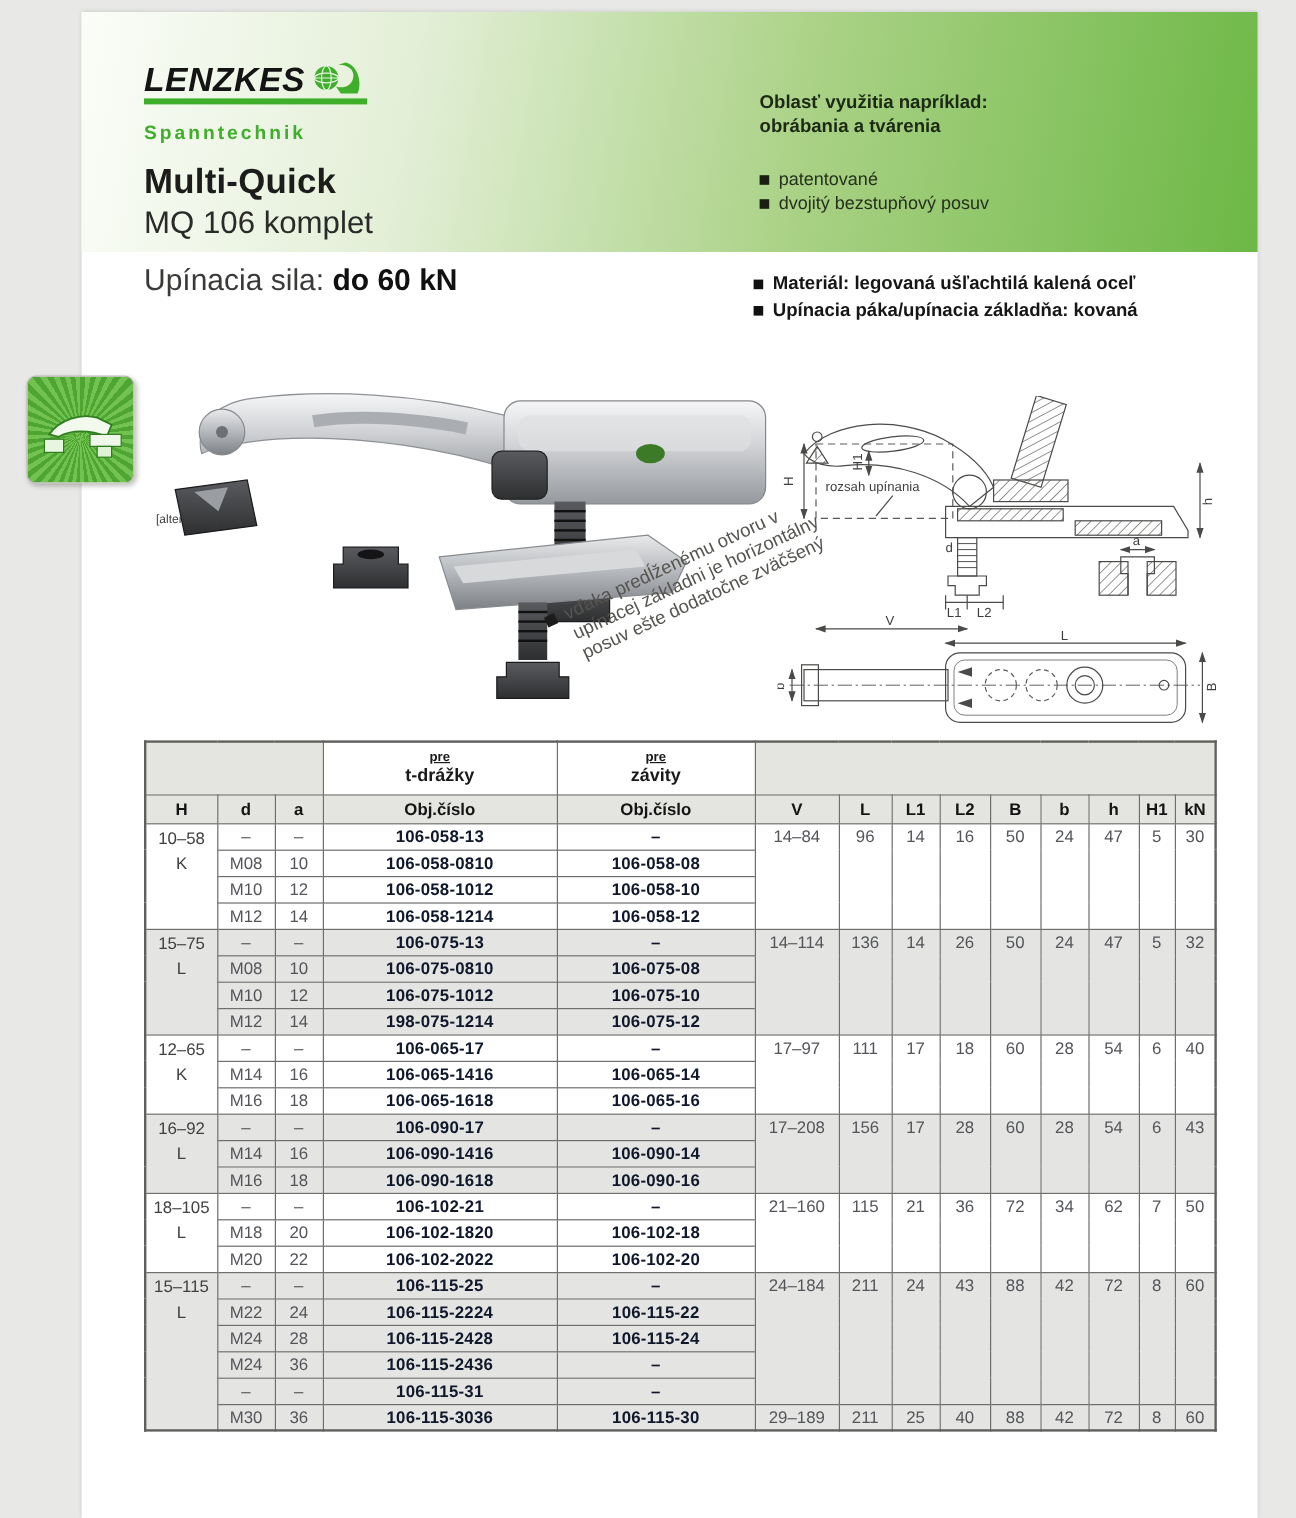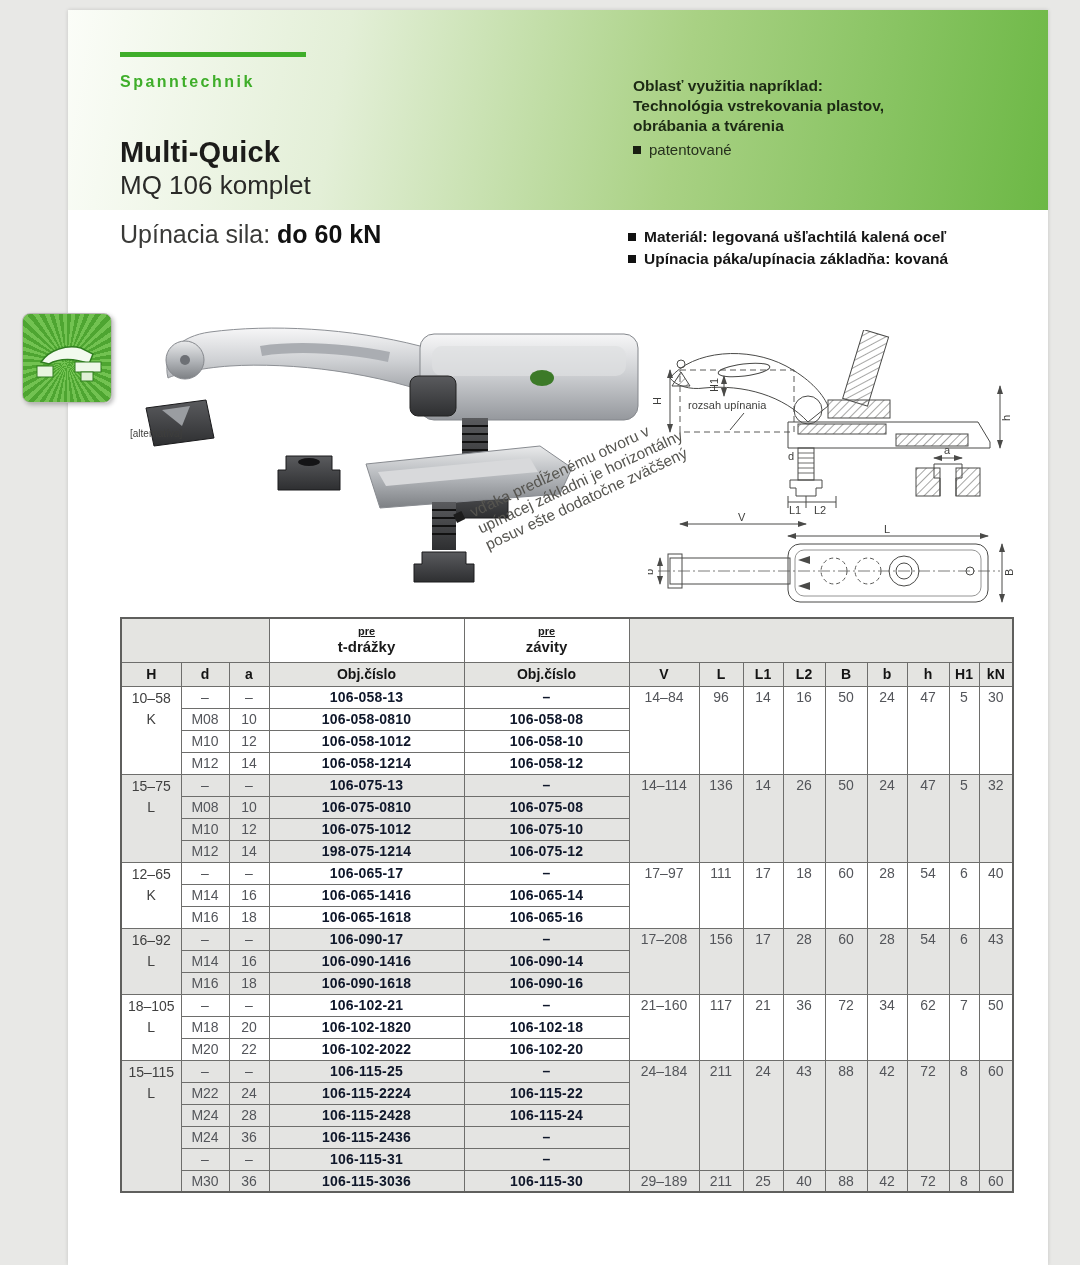--- a/index.html
+++ b/index.html
@@ -80,36 +80,51 @@
   
   .tline { stroke:#4a4a48; stroke-width:1; fill:none; }
 </style>
 </head>
 <body>
 
 <div class="abs page-bg"></div>
 <div class="abs header-band"></div>
 
 <div class="abs logo">
+  <div class="logo-top">
+    <span class="logo-name">LENZKES</span>
+    <svg width="42" height="30" viewBox="0 0 42 30">
+      <circle cx="14" cy="15" r="10" fill="#3fae2a"></circle>
+      <g stroke="#eaf6e4" stroke-width="1" fill="none">
+        <ellipse cx="14" cy="15" rx="10" ry="4"></ellipse>
+        <ellipse cx="14" cy="15" rx="4" ry="10"></ellipse>
+        <line x1="4" y1="15" x2="24" y2="15"></line>
+      </g>
+      <path d="M24,4 C34,4 38,10 36,16 C34,22 28,24 22,22 L26,28 L40,28 C44,18 40,4 30,2 Z" fill="#3fae2a"></path>
+    </svg>
+  </div>
   <div class="logo-rule"></div>
   <div class="logo-sub">Spanntechnik</div>
 </div>
 
 <div class="abs title">Multi-Quick</div>
 <div class="abs subtitle">MQ 106 komplet</div>
 
 <div class="abs usage">
   <div>Oblasť využitia napríklad:</div>
-  <div>Technológia vstrekovania plastov,</div>
   <div>obrábania a tvárenia</div>
 </div>
 <div class="abs features">
   <div class="feat-item">
       <span class="sq"></span>
       <span>patentované</span>
+    </div>
+  <div class="feat-item">
+      <span class="sq"></span>
+      <span>dvojitý bezstupňový posuv</span>
     </div>
 </div>
 
 <div class="abs force-line">
   <span>Upínacia sila:</span>
   <b>do 60 kN</b>
 </div>
 <div class="abs materials">
   <div class="feat-item">
       <span class="sq"></span>
@@ -462,21 +477,21 @@
         <td class="obj">106-090-1618</td>
         <td class="obj">106-090-16</td>
       </tr>
       <tr class="plain">
         <td class="hcell" rowspan="3">18–105<br>L</td>
         <td>–</td>
         <td>–</td>
         <td class="obj">106-102-21</td>
         <td class="obj">–</td>
         <td class="dimv" rowspan="3">21–160</td>
-        <td class="dimv" rowspan="3">117</td>
+        <td class="dimv" rowspan="3">115</td>
         <td class="dimv" rowspan="3">21</td>
         <td class="dimv" rowspan="3">36</td>
         <td class="dimv" rowspan="3">72</td>
         <td class="dimv" rowspan="3">34</td>
         <td class="dimv" rowspan="3">62</td>
         <td class="dimv" rowspan="3">7</td>
         <td class="dimv" rowspan="3">50</td>
       </tr>
       <tr class="plain">
         <td>M18</td>

